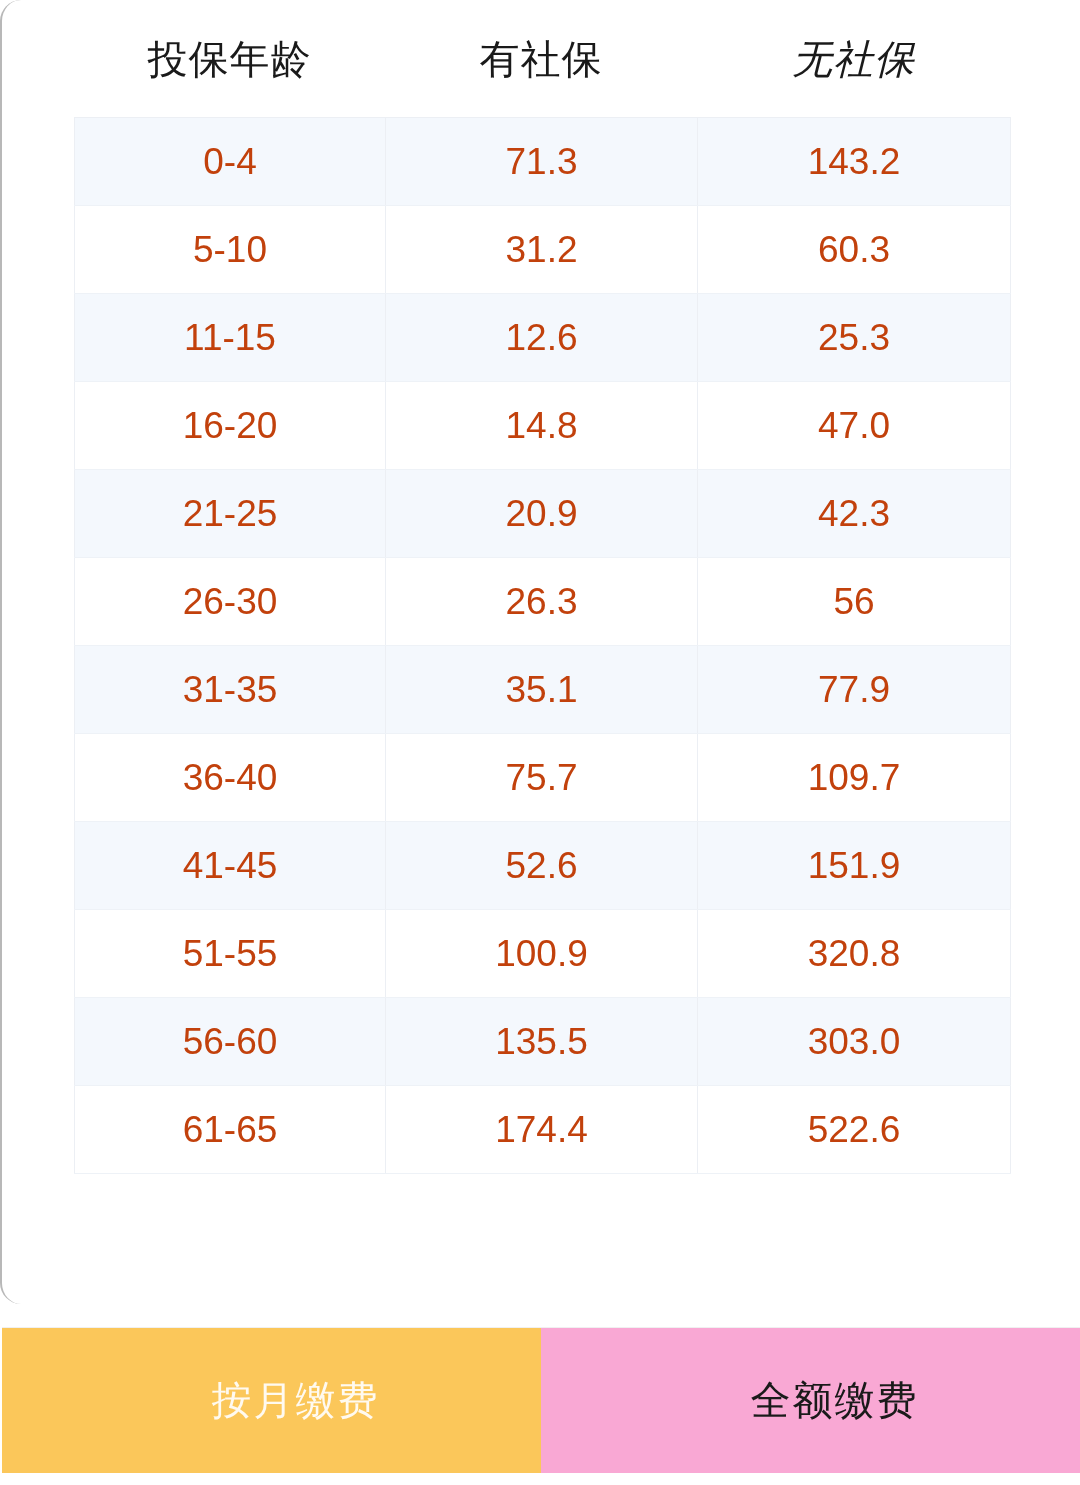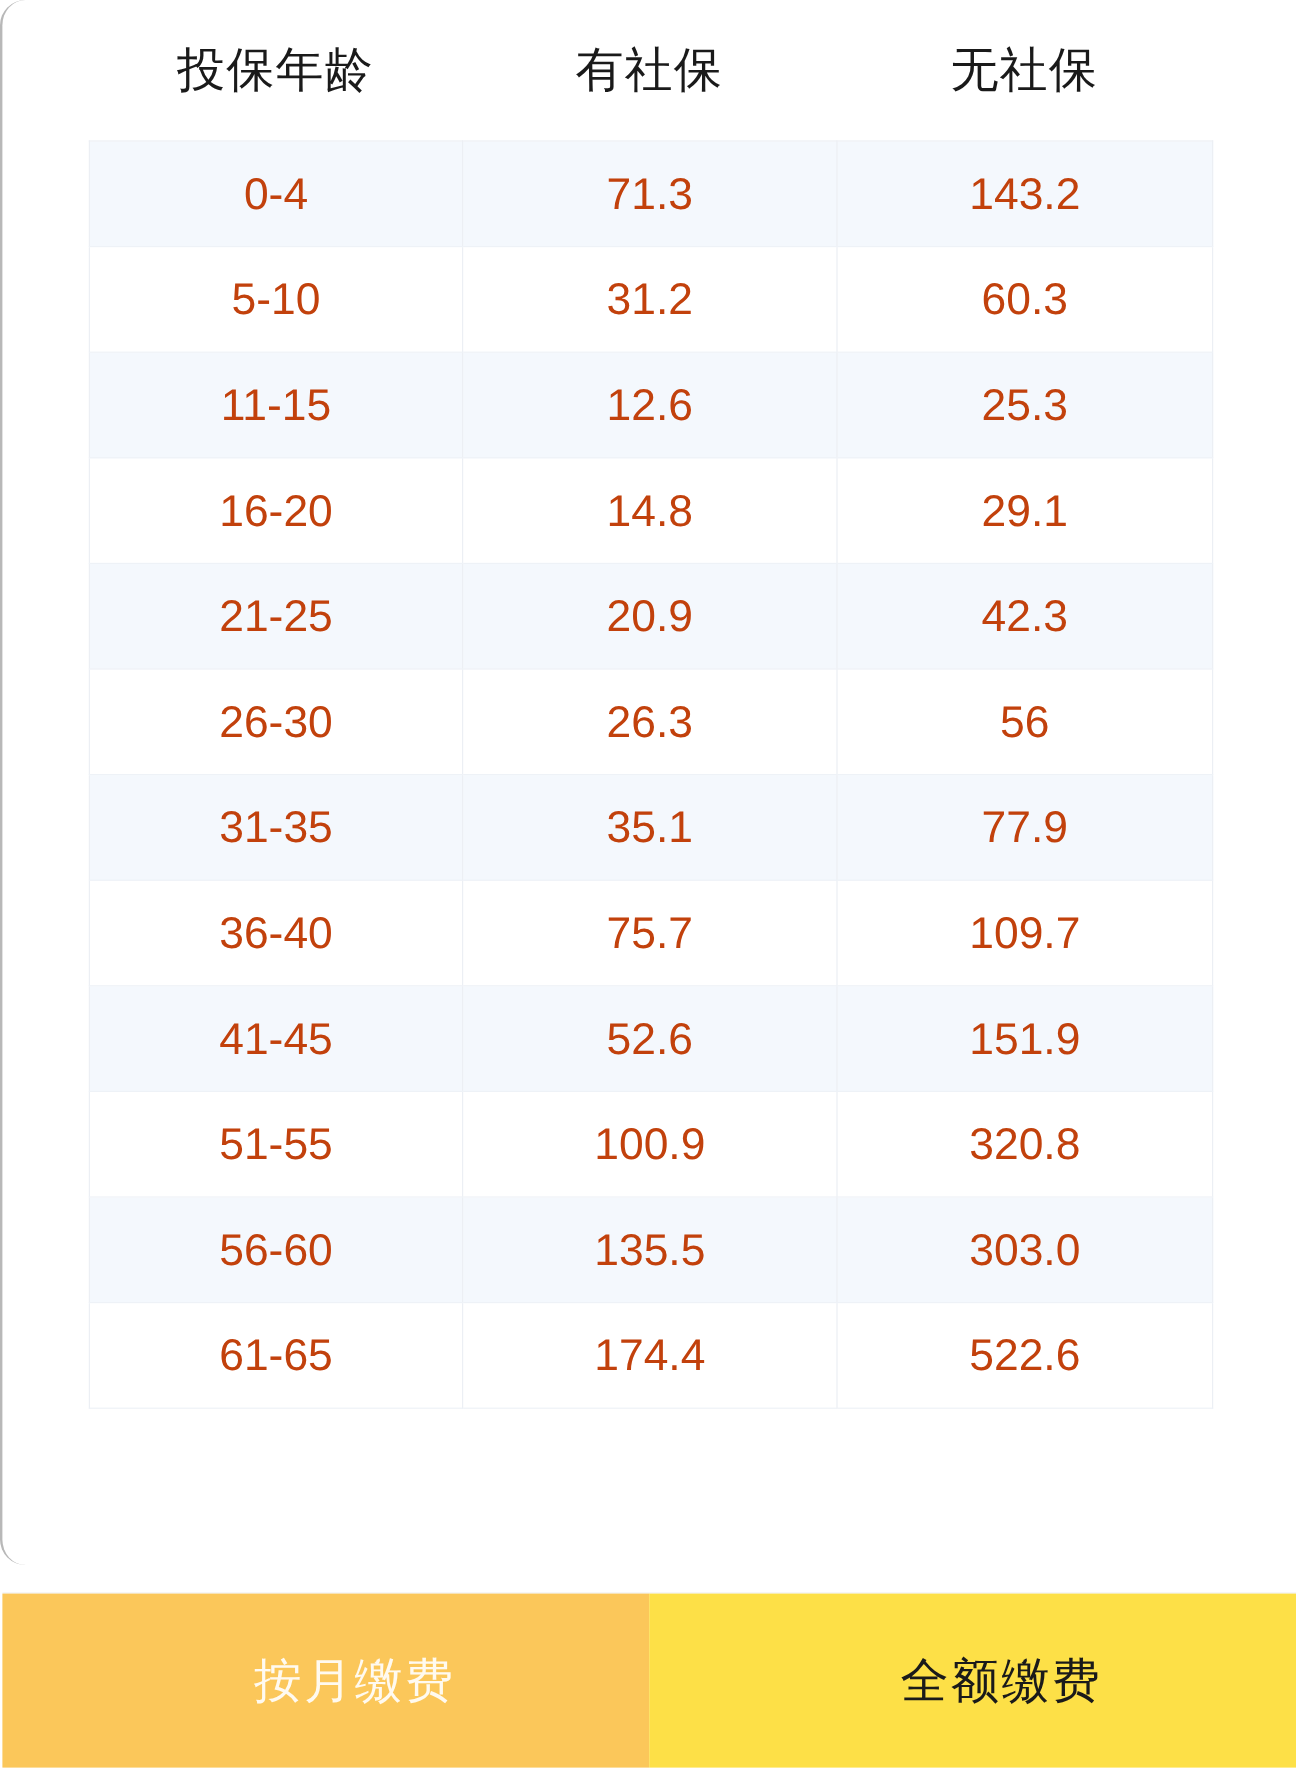--- a/index.html
+++ b/index.html
@@ -28,21 +28,21 @@
   .th {
     text-align:center;
     color:#1a1a1a;
     font-size:40px;
     font-weight:400;
     letter-spacing:1px;
     line-height:1;
   }
   .col-age  { width:311px; }
   .col-with { width:312px; }
-  .col-without { width:313px; }
+  .col-without { width:313px;font-style:italic; }
 
   
   .rate-table {
     width:936px;
     margin-left:72px;
     border-collapse:collapse;
     table-layout:fixed;
   }
   .rate-table tr { height:88px; }
   .rate-table tr:nth-child(odd)  { background:#f4f8fd; }
@@ -81,21 +81,21 @@
     letter-spacing:2px;
     cursor:pointer;
     user-select:none;
     padding-left:48px;
   }
   .tab.active {
     background:#fbc75a;
     color:#fffaf0;
   }
   .tab.inactive {
-    background:#fde047;
+    background:#f9a8d4;
     color:#1a1a1a;
   }
 </style>
 </head>
 <body>
 
 <div class="page">
 
   <div class="table-header">
     <div class="th col-age">投保年龄</div>
@@ -121,21 +121,21 @@
           <td>60.3</td>
         </tr>
         <tr>
           <td>11-15</td>
           <td>12.6</td>
           <td>25.3</td>
         </tr>
         <tr>
           <td>16-20</td>
           <td>14.8</td>
-          <td>29.1</td>
+          <td>47.0</td>
         </tr>
         <tr>
           <td>21-25</td>
           <td>20.9</td>
           <td>42.3</td>
         </tr>
         <tr>
           <td>26-30</td>
           <td>26.3</td>
           <td>56</td>

